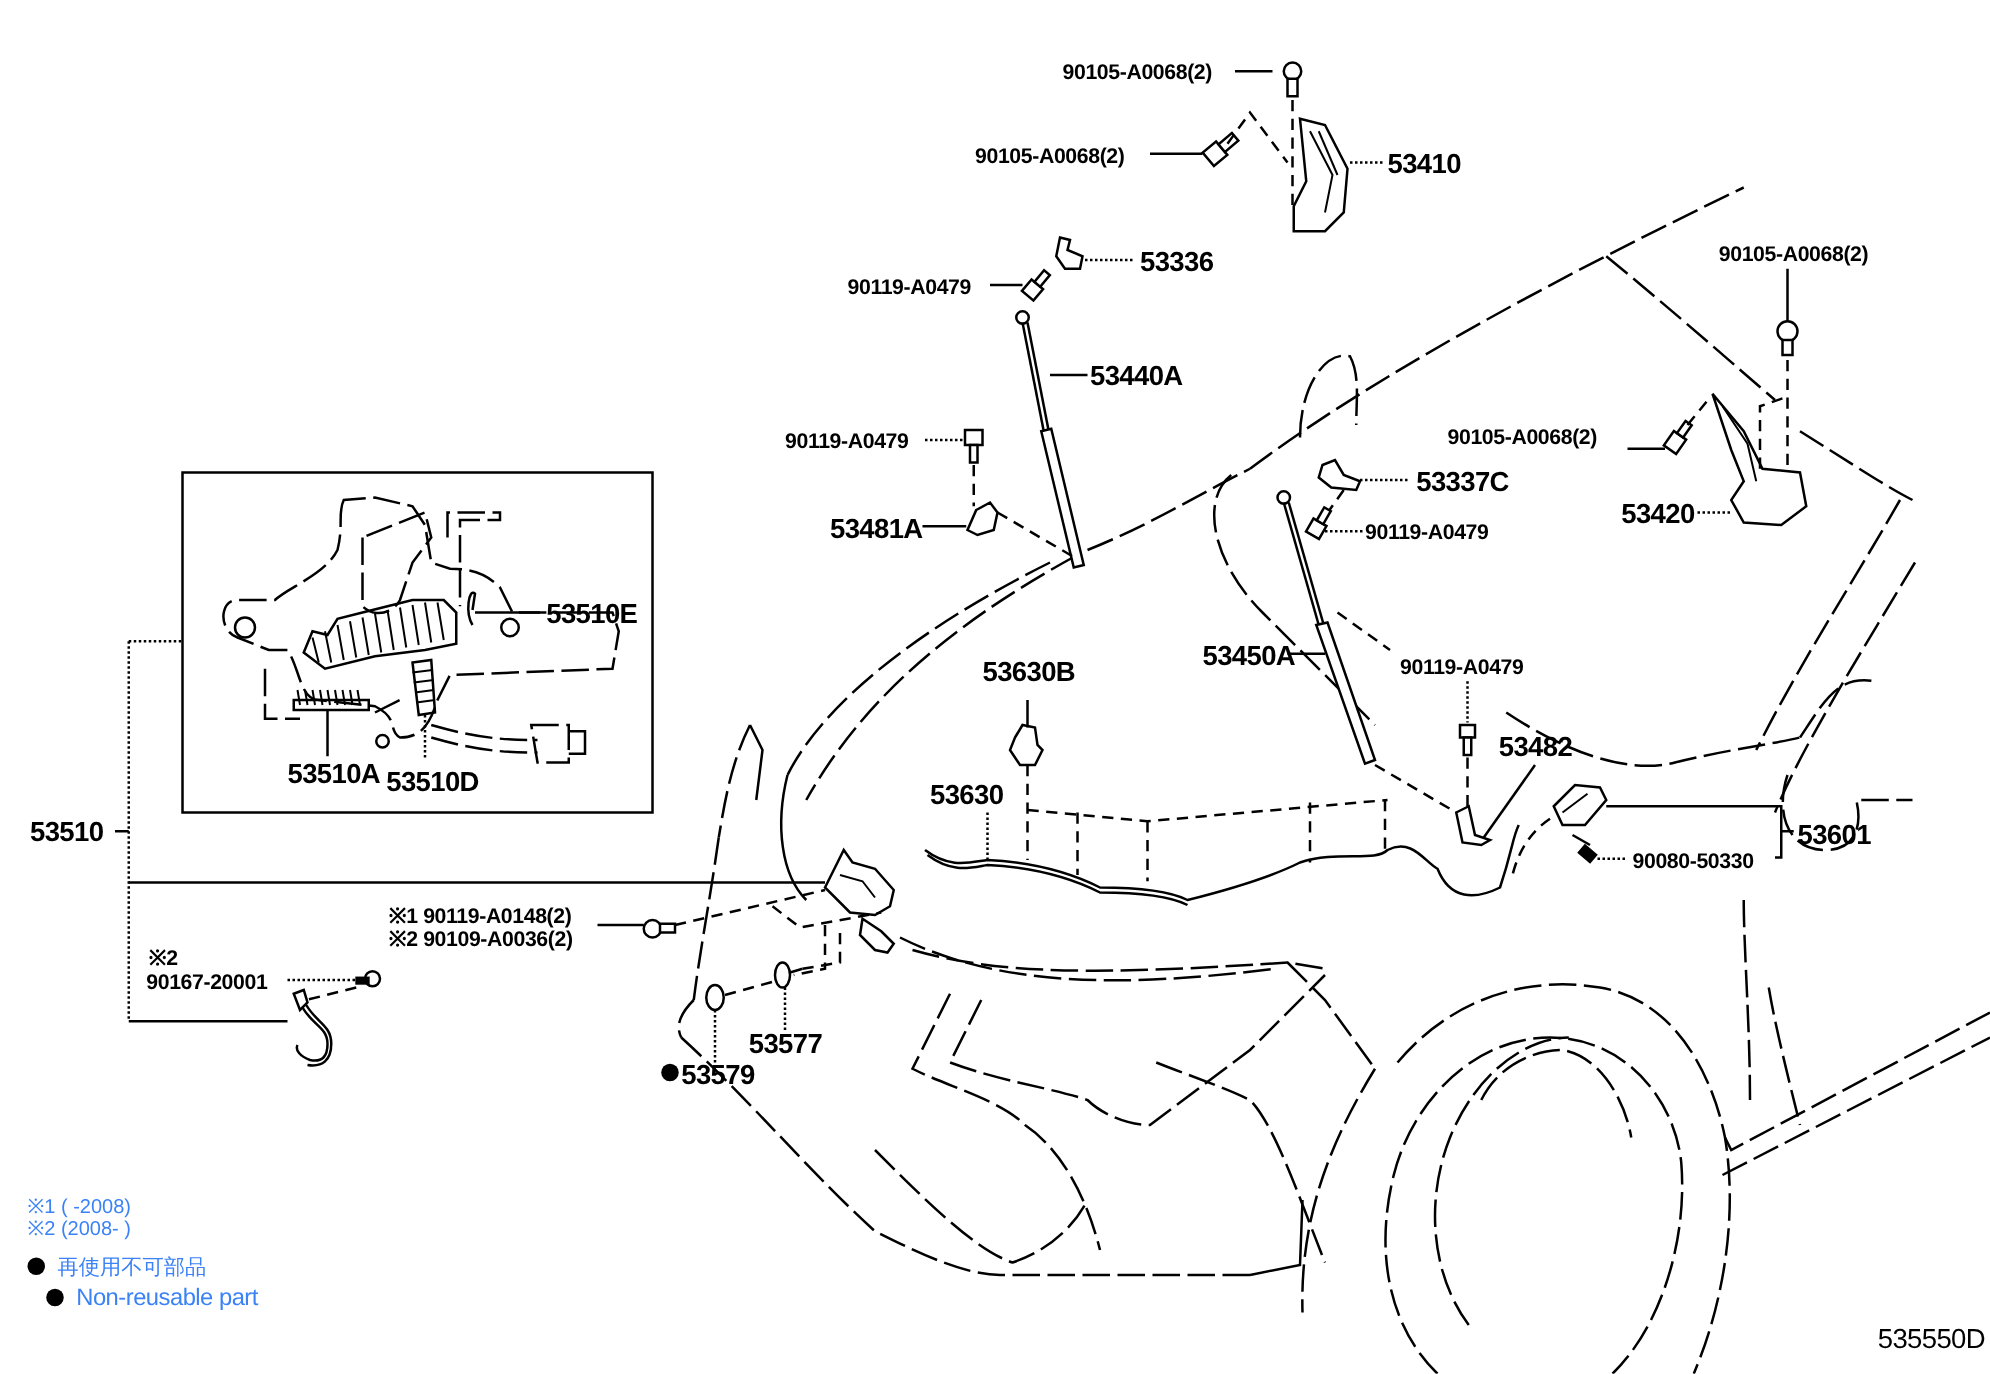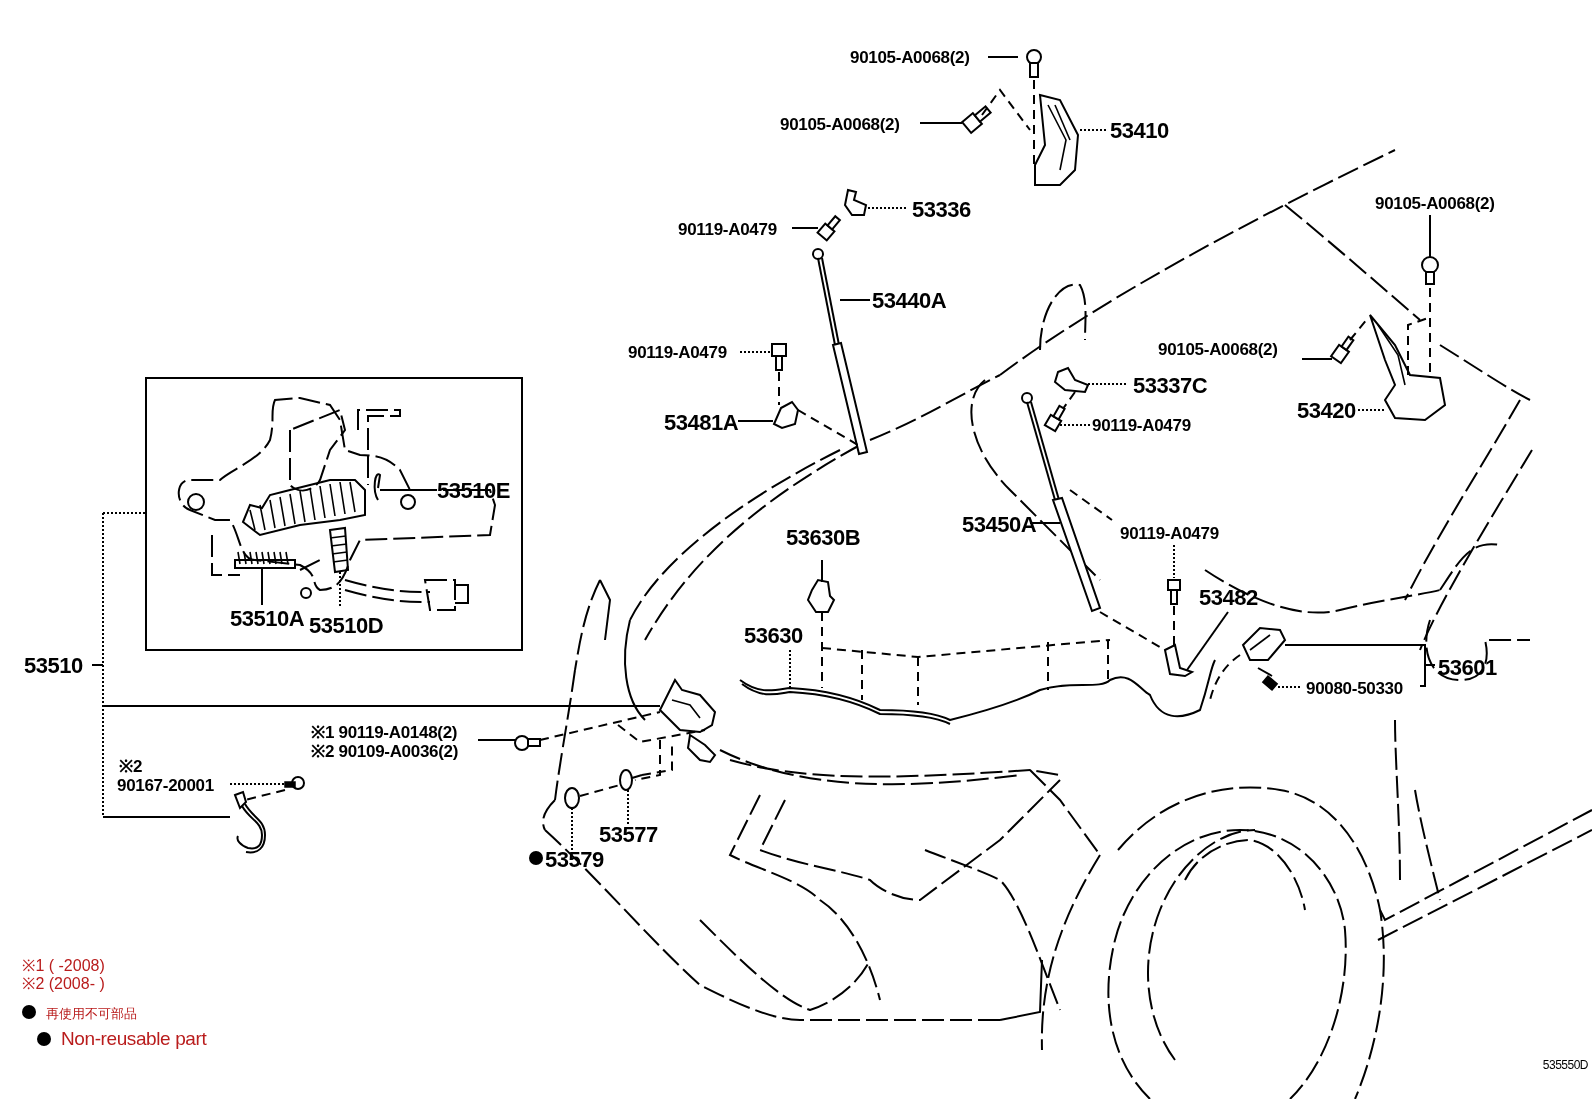--- a/index.html
+++ b/index.html
@@ -8,27 +8,27 @@
   .lbl { font-family: "Liberation Sans Narrow", "Liberation Sans", sans-serif; font-weight: bold; fill: #000; }
   .pn { font-size: 22px; letter-spacing: -0.5px; }
   .pns { font-size: 17px; letter-spacing: -0.3px; }
   .line { stroke: #000; stroke-width: 2; fill: none; }
   .thin { stroke: #000; stroke-width: 1.6; fill: none; }
   .dash { stroke: #000; stroke-width: 2; fill: none; stroke-dasharray: 9 6; }
   .dashl { stroke: #000; stroke-width: 2; fill: none; stroke-dasharray: 22 6; }
   .dot { stroke: #000; stroke-width: 2; fill: none; stroke-dasharray: 2 2; }
   .part { stroke: #000; stroke-width: 2; fill: #fff; }
   .partfill { stroke: #000; stroke-width: 1.5; fill: #000; }
-  .legend { position: absolute; left: 22px; font-family: "Liberation Sans", sans-serif; font-size: 16px; color: #b91c1c; line-height: 18px; }
+  .legend { position: absolute; left: 22px; font-family: "Liberation Sans", sans-serif; font-size: 16px; color: #3b82f6; line-height: 18px; }
   .legend .bullet { display: inline-block; width: 14px; height: 14px; border-radius: 50%; background: #000; margin-right: 10px; vertical-align: -1px; }
   #legend-note1 { top: 957px; }
   #legend-note2 { top: 975px; }
-  #legend-nonreuse-jp { top: 1005px; font-size: 13px; }
+  #legend-nonreuse-jp { top: 1005px; font-size: 17px; }
   #legend-nonreuse-en { top: 1030px; font-size: 19px; letter-spacing: -0.4px; padding-left: 15px; }
-  #illustration-id { position: absolute; right: 4px; top: 1058px; font-family: "Liberation Sans", sans-serif; font-size: 12px; letter-spacing: -0.5px; color: #000; }
+  #illustration-id { position: absolute; right: 4px; top: 1058px; font-family: "Liberation Sans", sans-serif; font-size: 22px; letter-spacing: -0.5px; color: #000; }
 </style>
 </head>
 <body>
 
 <svg id="diagram" viewBox="0 0 1592 1099" xmlns="http://www.w3.org/2000/svg">
 
   <g>
 
     <path class="dashl" d="M 1000 375 C 1100 300, 1250 220, 1395 150"></path>
     <path class="dashl" d="M 870 440 C 920 420, 960 395, 1000 375"></path>

